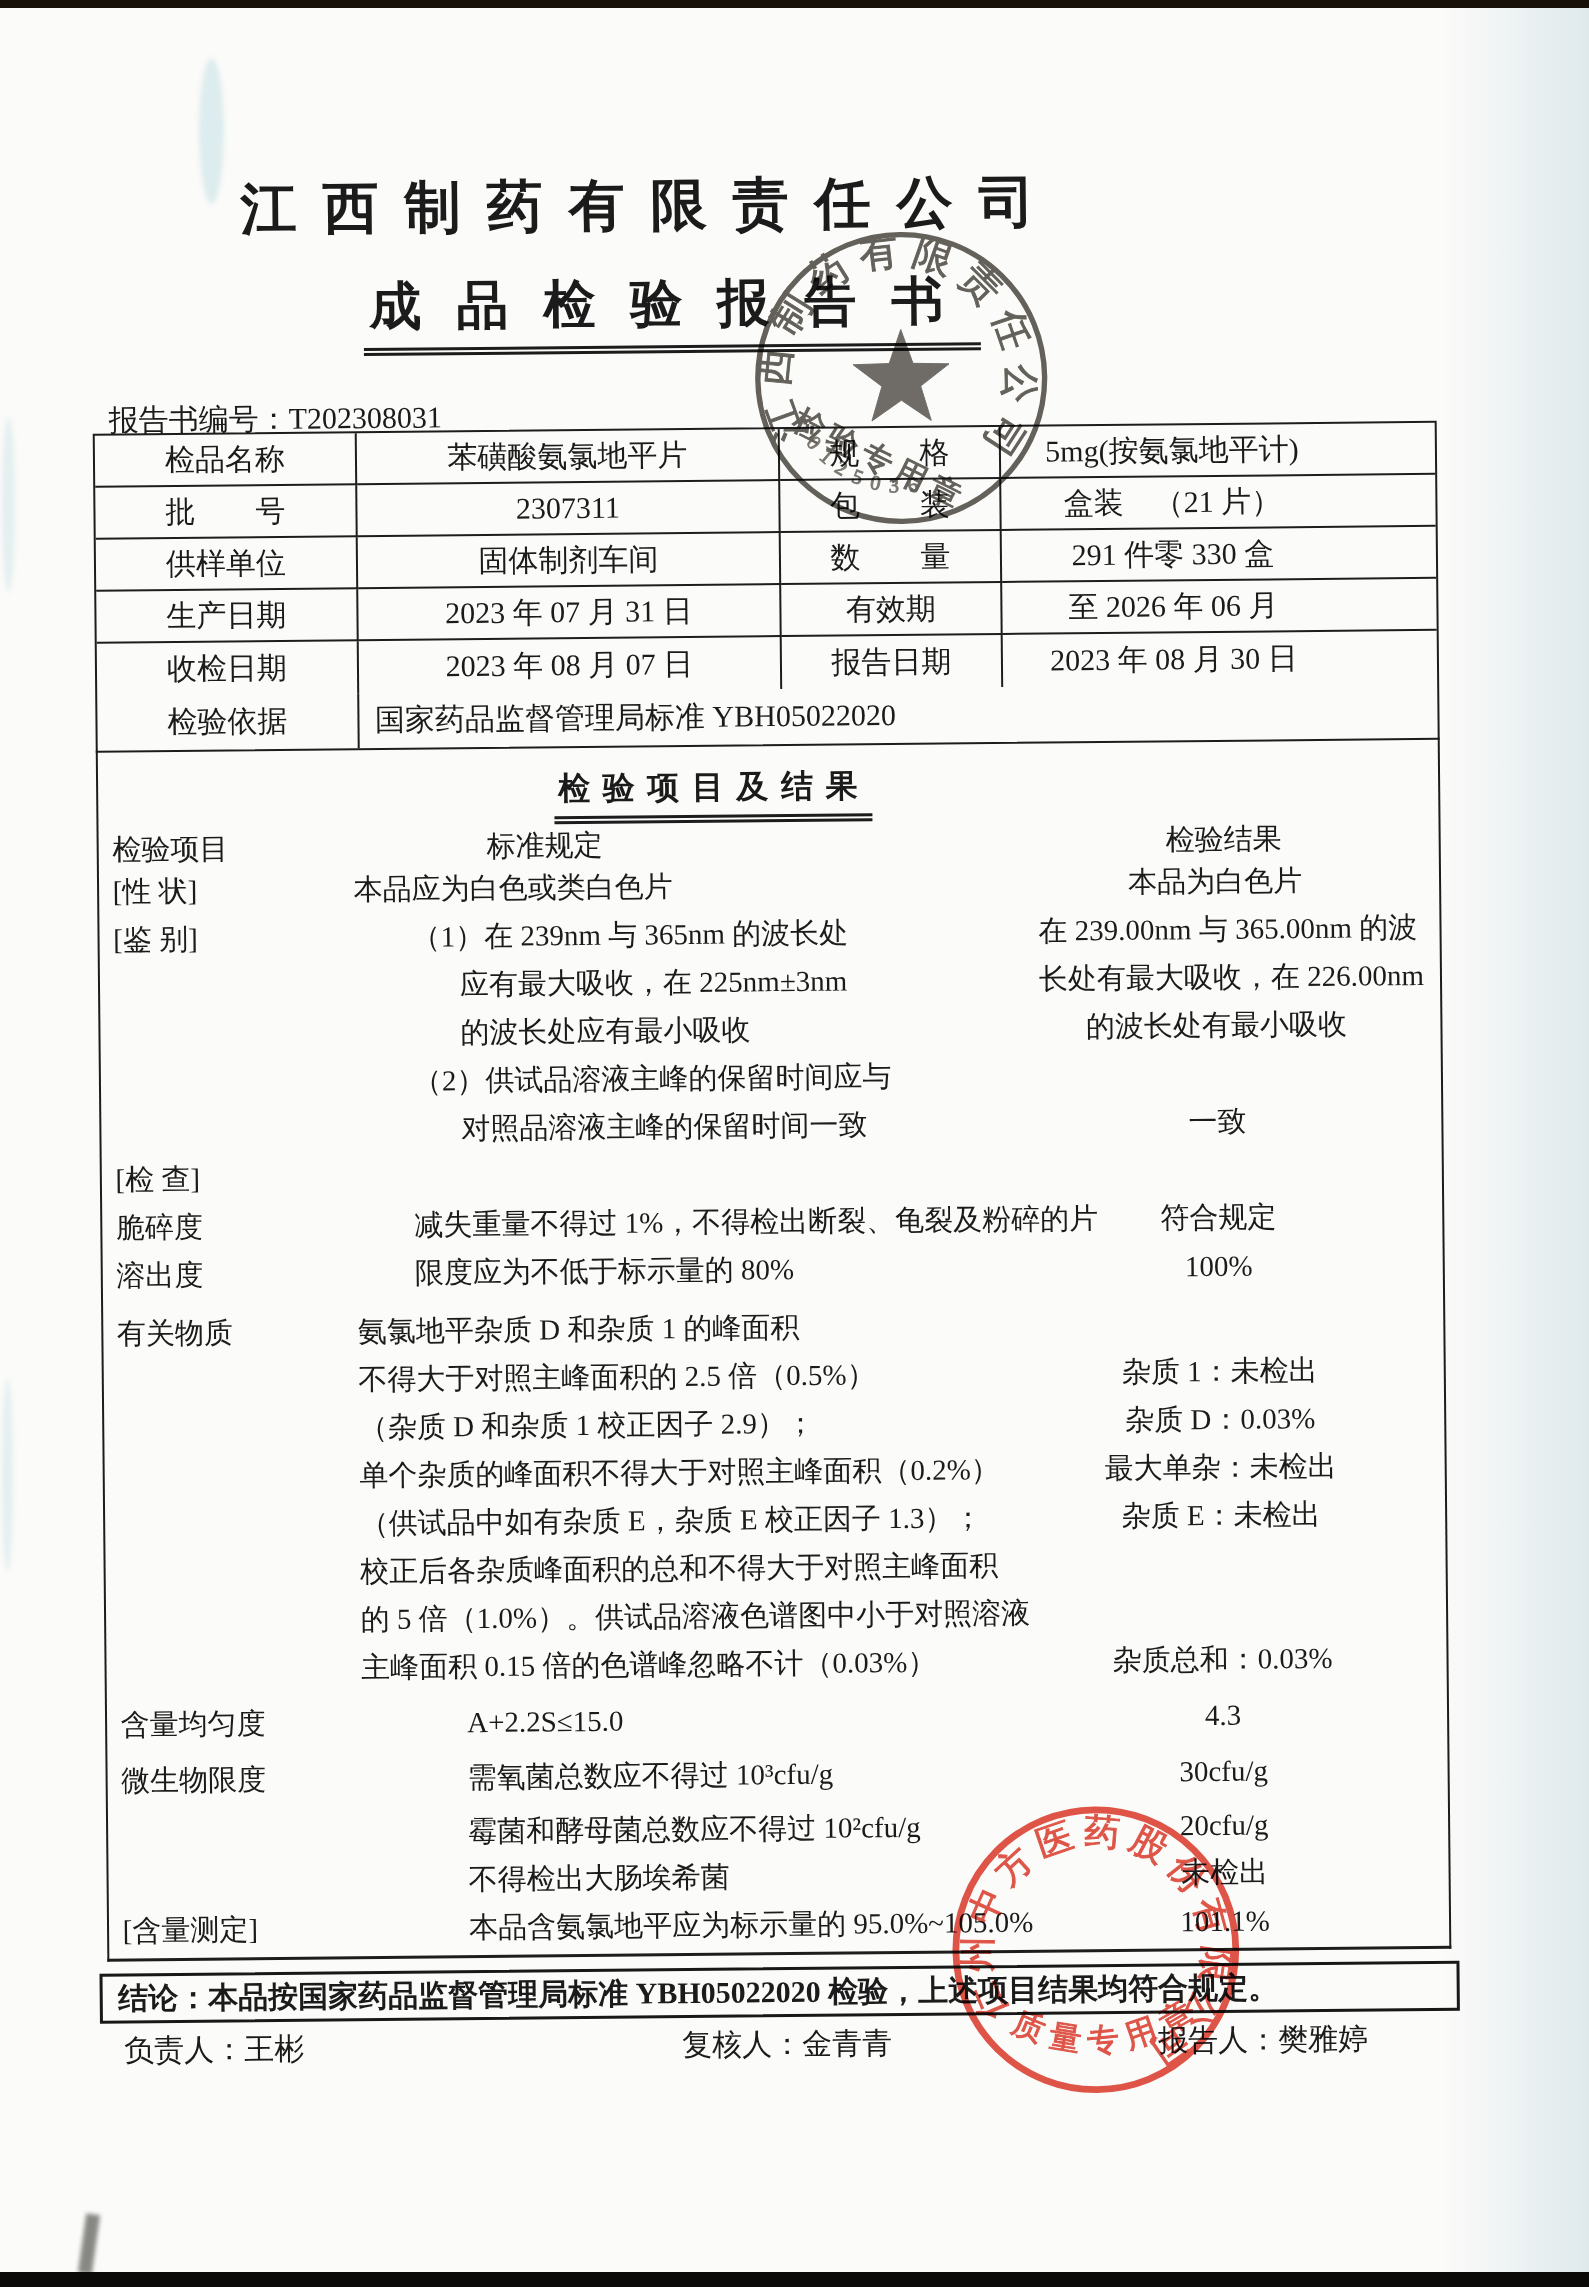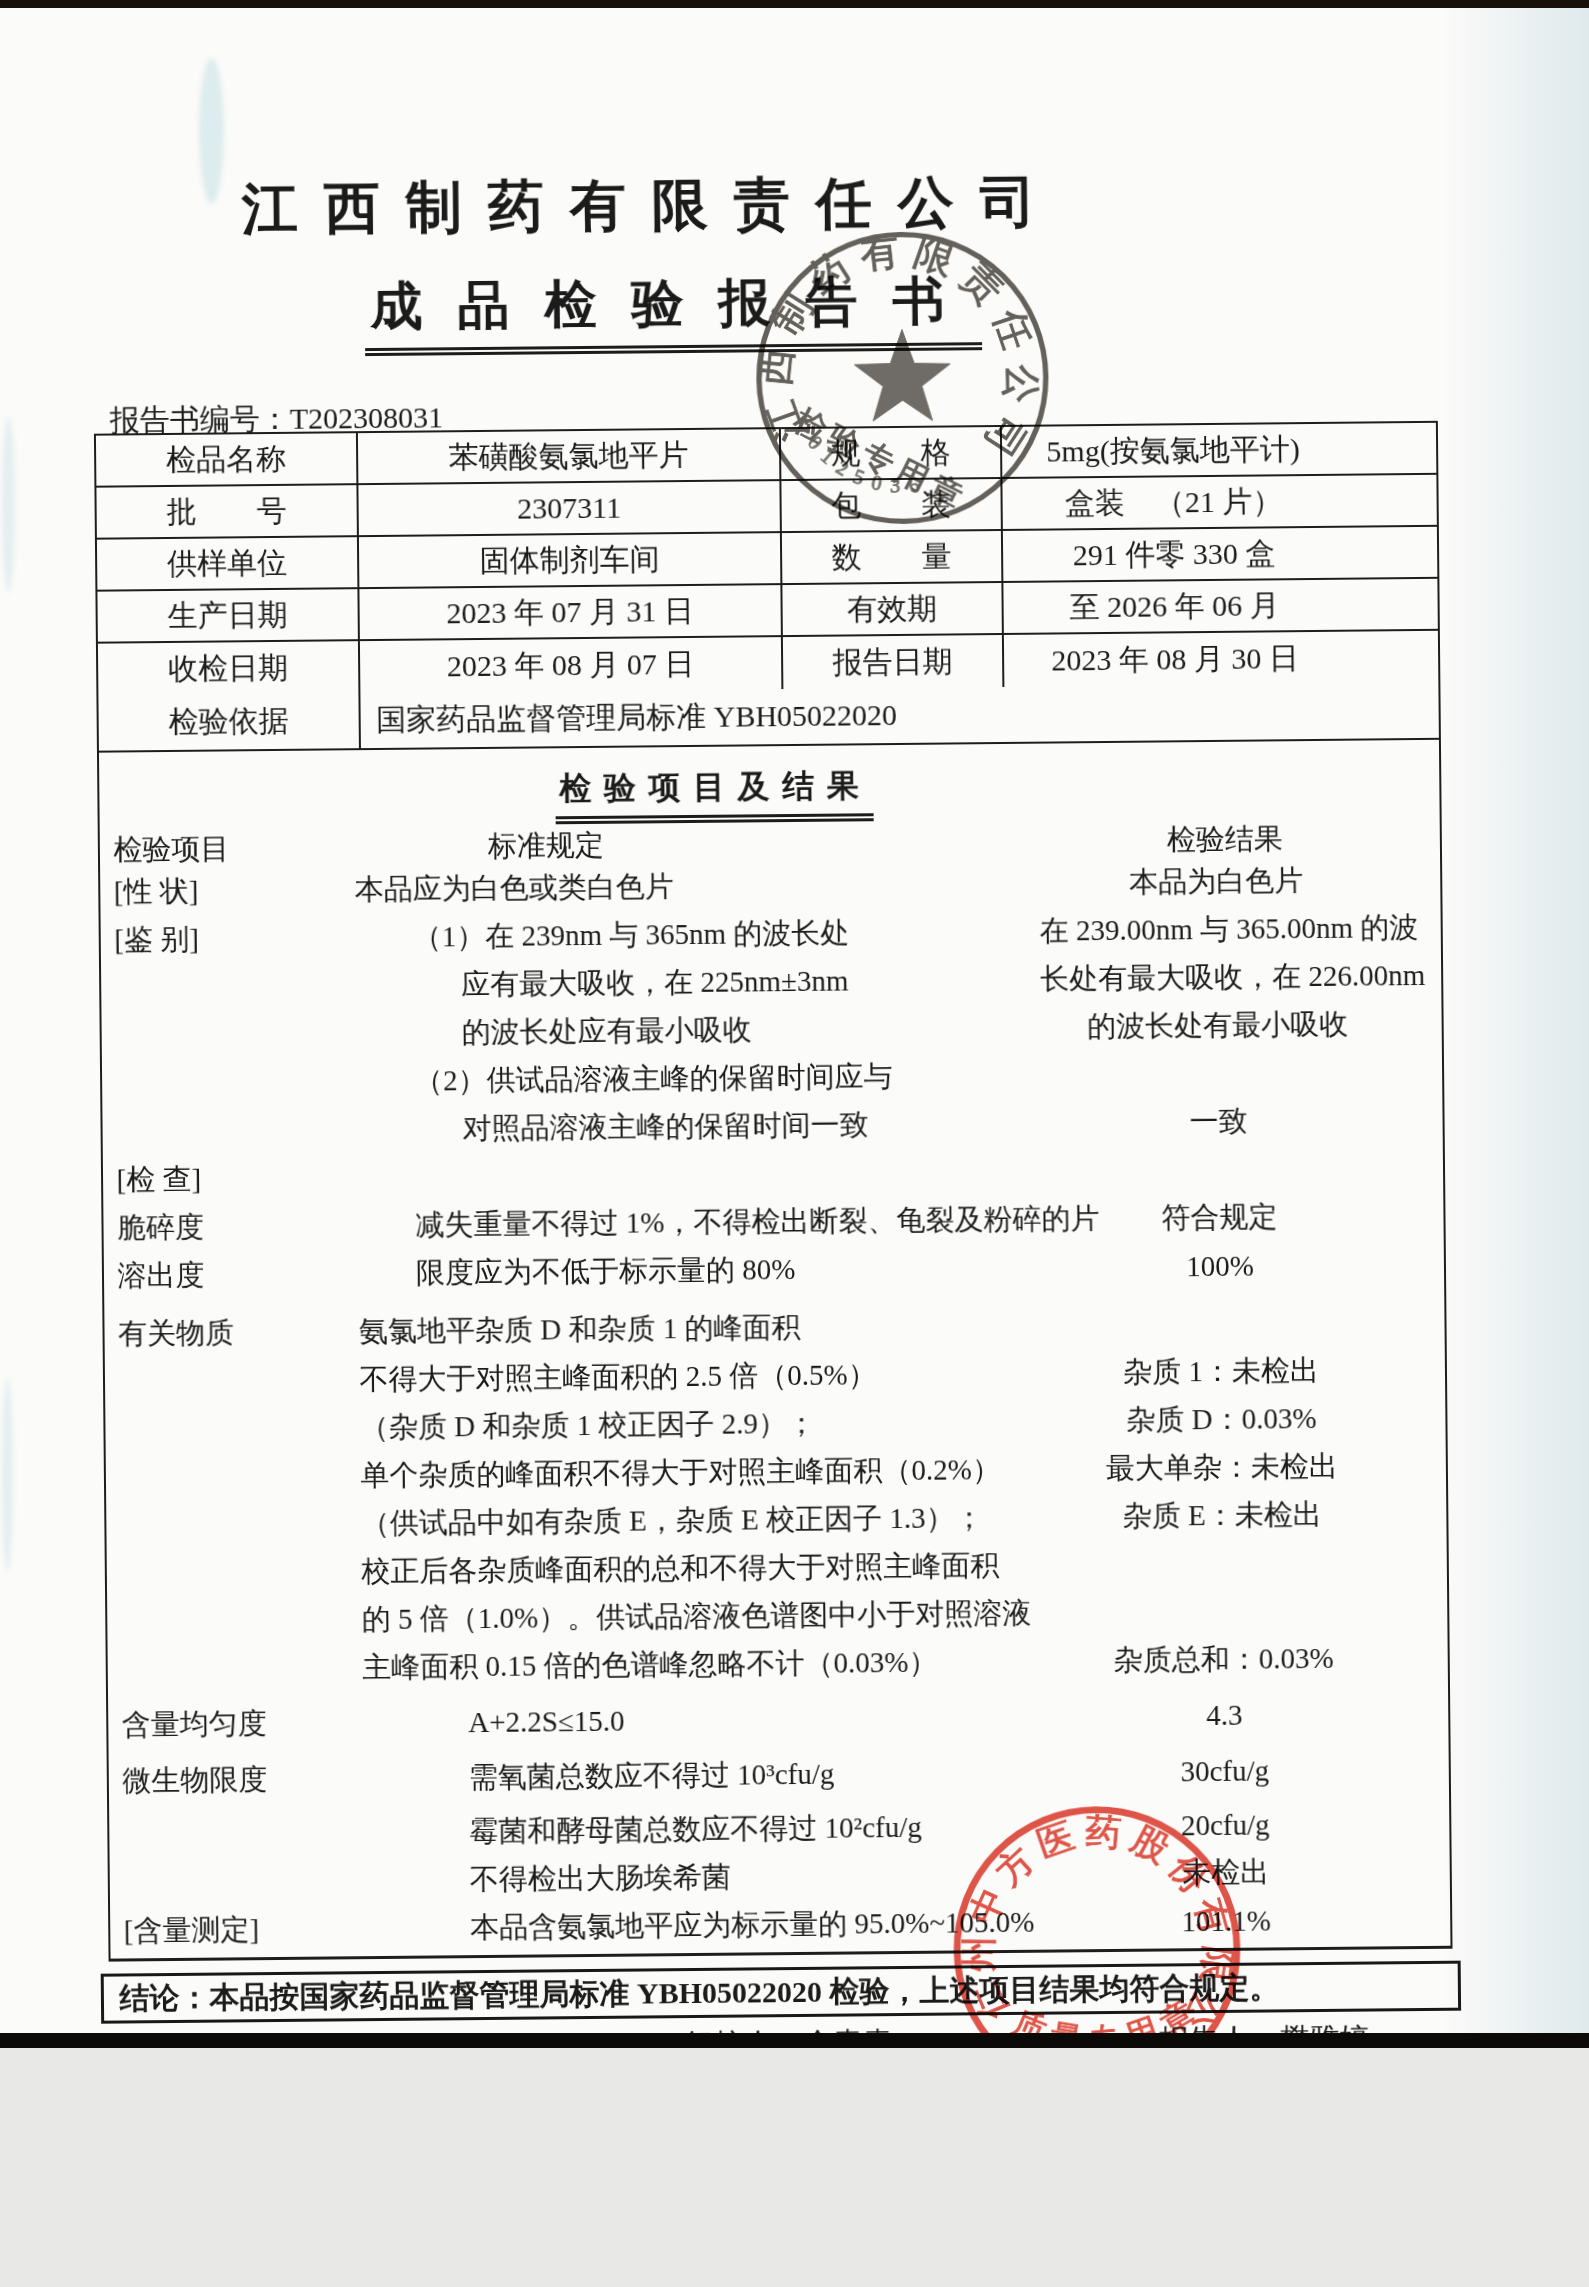--- a/index.html
+++ b/index.html
@@ -1,17 +1,17 @@
 <!DOCTYPE html>
 <html><head>
 <meta charset="utf-8">
 <style>
   html,body{margin:0;padding:0;background:#e8e8e6;}
   .page{
-    position:relative;width:1589px;height:2048px;margin:0 auto;
+    position:relative;width:1589px;height:2287px;margin:0 auto;
     background:#fbfbf9;overflow:hidden;
     font-family:"Liberation Serif","DejaVu Serif",serif;
     color:#1b1b1b;
   }
   
   .edge-top{position:absolute;left:0;top:0;width:100%;height:7.8px;background:#18110a;z-index:30;}
   .edge-bottom{position:absolute;left:0;bottom:0;width:100%;height:14.6px;background:#0b0a08;z-index:30;}
   .edge-blob{position:absolute;left:82px;top:2214px;width:13.6px;height:60px;background:#2a2a26;opacity:.55;filter:blur(1.9px);transform:rotate(8deg);z-index:29;}
   .right-tint{position:absolute;right:0;top:0;width:146px;height:100%;z-index:1;
     background:linear-gradient(to right, rgba(185,208,218,0), rgba(178,204,216,.38));}

